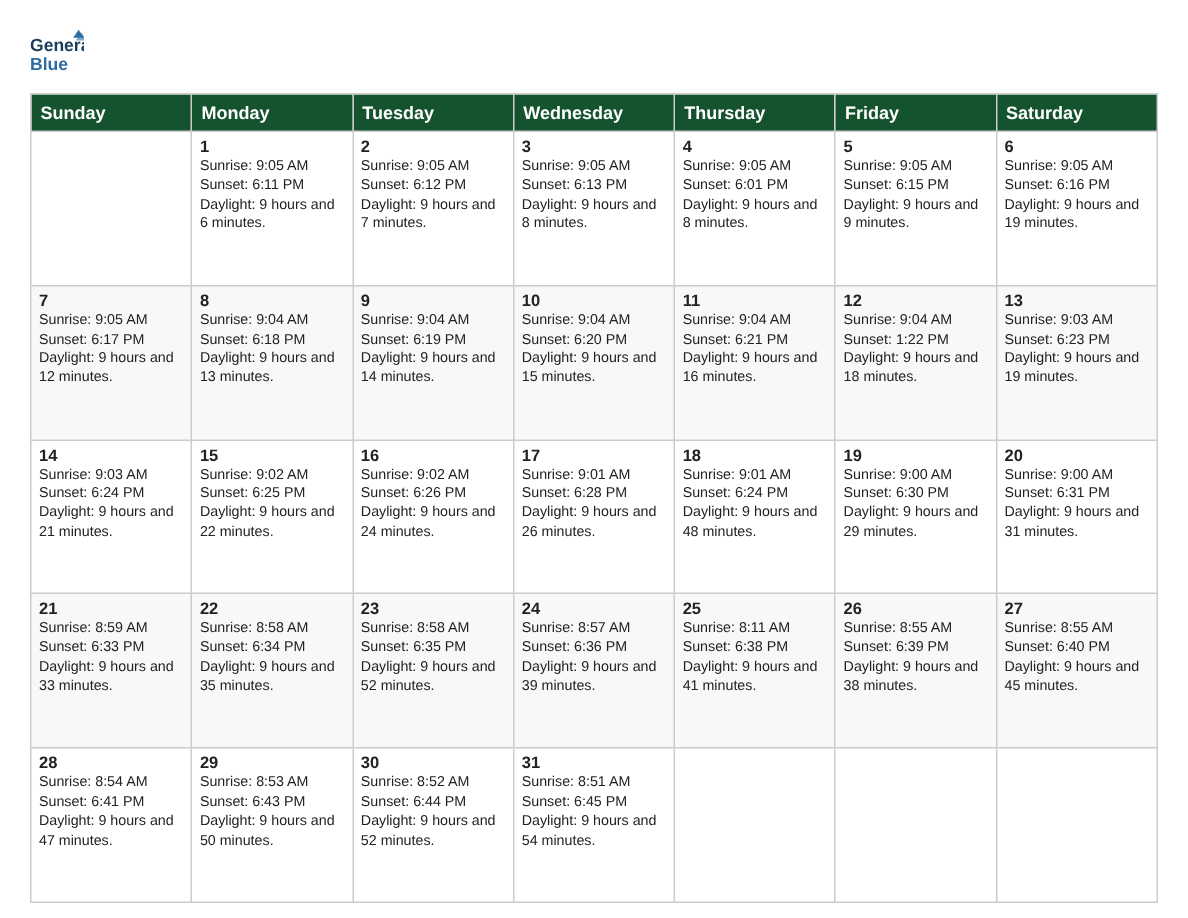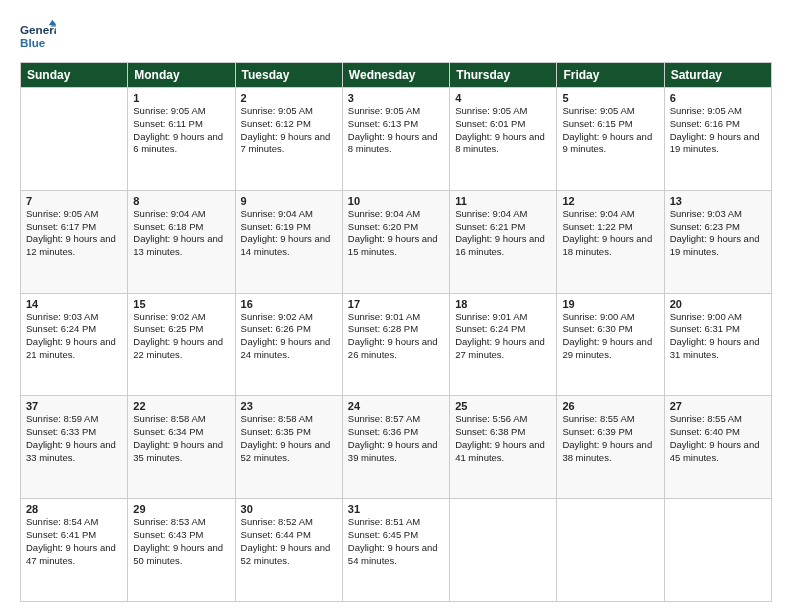--- a/index.html
+++ b/index.html
@@ -256,21 +256,21 @@
           <span>Sunrise: 9:01 AM</span><br>
           <span>Sunset: 6:28 PM</span><br>
           <span>Daylight: 9 hours and 26 minutes.</span>
         </div>
       </td>
           <td>
         <span class="day-number">18</span>
         <div class="day-info">
           <span>Sunrise: 9:01 AM</span><br>
           <span>Sunset: 6:24 PM</span><br>
-          <span>Daylight: 9 hours and 27 minutes.</span>
+          <span>Daylight: 9 hours and 48 minutes.</span>
         </div>
       </td>
           <td>
         <span class="day-number">19</span>
         <div class="day-info">
           <span>Sunrise: 9:00 AM</span><br>
           <span>Sunset: 6:30 PM</span><br>
           <span>Daylight: 9 hours and 29 minutes.</span>
         </div>
       </td>
@@ -278,21 +278,21 @@
         <span class="day-number">20</span>
         <div class="day-info">
           <span>Sunrise: 9:00 AM</span><br>
           <span>Sunset: 6:31 PM</span><br>
           <span>Daylight: 9 hours and 31 minutes.</span>
         </div>
       </td>
         </tr>
         <tr>
           <td>
-        <span class="day-number">37</span>
+        <span class="day-number">21</span>
         <div class="day-info">
           <span>Sunrise: 8:59 AM</span><br>
           <span>Sunset: 6:33 PM</span><br>
           <span>Daylight: 9 hours and 33 minutes.</span>
         </div>
       </td>
           <td>
         <span class="day-number">22</span>
         <div class="day-info">
           <span>Sunrise: 8:58 AM</span><br>
@@ -312,21 +312,21 @@
         <span class="day-number">24</span>
         <div class="day-info">
           <span>Sunrise: 8:57 AM</span><br>
           <span>Sunset: 6:36 PM</span><br>
           <span>Daylight: 9 hours and 39 minutes.</span>
         </div>
       </td>
           <td>
         <span class="day-number">25</span>
         <div class="day-info">
-          <span>Sunrise: 5:56 AM</span><br>
+          <span>Sunrise: 8:11 AM</span><br>
           <span>Sunset: 6:38 PM</span><br>
           <span>Daylight: 9 hours and 41 minutes.</span>
         </div>
       </td>
           <td>
         <span class="day-number">26</span>
         <div class="day-info">
           <span>Sunrise: 8:55 AM</span><br>
           <span>Sunset: 6:39 PM</span><br>
           <span>Daylight: 9 hours and 38 minutes.</span>

